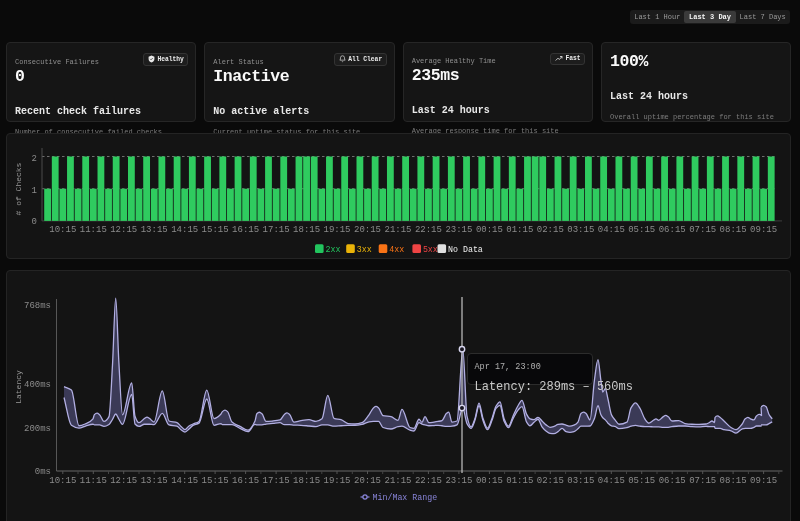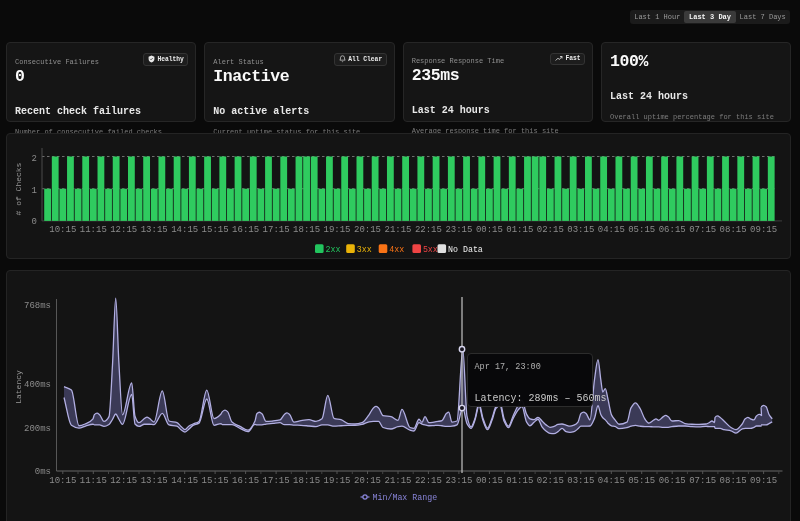--- a/index.html
+++ b/index.html
@@ -9,23 +9,23 @@
 .chead{display:flex;justify-content:space-between;align-items:flex-end}
 .ctitle{font-size:7px;color:#8f8f8f;padding-top:2px}
 .badge{font-size:6.3px;color:#ededed;font-weight:bold;border:1px solid #333;background:#1d1d1d;border-radius:3px;padding:1.5px 3.5px;display:flex;align-items:center;gap:2.5px;white-space:nowrap;margin-top:1.5px}
 .cval{font-size:16.5px;font-weight:bold;color:#fafafa;margin-top:1px;letter-spacing:-.4px}
 .clab{font-size:10px;font-weight:bold;color:#e8e8e8;margin-top:20px}
 .cdesc{font-size:7px;color:#7d7d7d;margin-top:11px}
 .panel{position:absolute;left:6px;width:785.4px;background:#141414;border:1px solid #242424;border-radius:4px}
 svg{display:block}
 svg text{font-family:"Liberation Mono",monospace}
 .tick{font-size:9px;fill:#8b8b8b}
-.tip{position:absolute;left:466.5px;top:353px;width:126px;height:54px;background:rgba(8,8,10,.97);border:1px solid #2c2c2c;border-radius:4px;padding:7.5px 7px;z-index:5}
+.tip{position:absolute;left:466.5px;top:353px;width:126px;height:32px;background:rgba(8,8,10,.97);border:1px solid #2c2c2c;border-radius:4px;padding:7.5px 7px;z-index:5}
 .tip .l1{font-size:8.5px;color:#b0b0b0;white-space:nowrap}
-.tip .l2{font-size:10px;color:#c9c9c9;margin-top:21px;white-space:nowrap}
+.tip .l2{font-size:12px;color:#c9c9c9;margin-top:8px;white-space:nowrap}
 </style></head><body>
 <div class="seg">
     <div>Last 1 Hour</div>
     <div class="on">Last 3 Day</div>
     <div>Last 7 Days</div>
   </div>
 
 <div class="card" style="left:6px">
  <div class="chead">
       <div class="ctitle">Consecutive Failures</div>
@@ -44,21 +44,21 @@
  <div class="badge"><svg width="7" height="8" viewBox="0 0 24 26">
           <path d="M12 2a7 7 0 0 0-7 7v4l-2 4h18l-2-4V9a7 7 0 0 0-7-7zM10 21a2.2 2.2 0 0 0 4 0" fill="none" stroke="#e8e8e8" stroke-width="2.2"></path>
         </svg>All Clear</div>
     </div>
  <div class="cval">Inactive</div>
  <div class="clab">No active alerts</div>
  <div class="cdesc">Current uptime status for this site</div>
 </div>
 <div class="card" style="left:402.7px">
  <div class="chead">
-      <div class="ctitle">Response Response Time</div>
+      <div class="ctitle">Average Healthy Time</div>
  <div class="badge"><svg width="8" height="7" viewBox="0 0 24 20">
           <path d="M2 16l7-7 4 4 8-9" fill="none" stroke="#e8e8e8" stroke-width="2.4"></path>
           <path d="M15 4h6v6" fill="none" stroke="#e8e8e8" stroke-width="2.4"></path>
         </svg>Fast</div>
     </div>
  <div class="cval">235ms</div>
  <div class="clab">Last 24 hours</div>
  <div class="cdesc">Average response time for this site</div>
 </div>
 <div class="card" style="left:601px">

